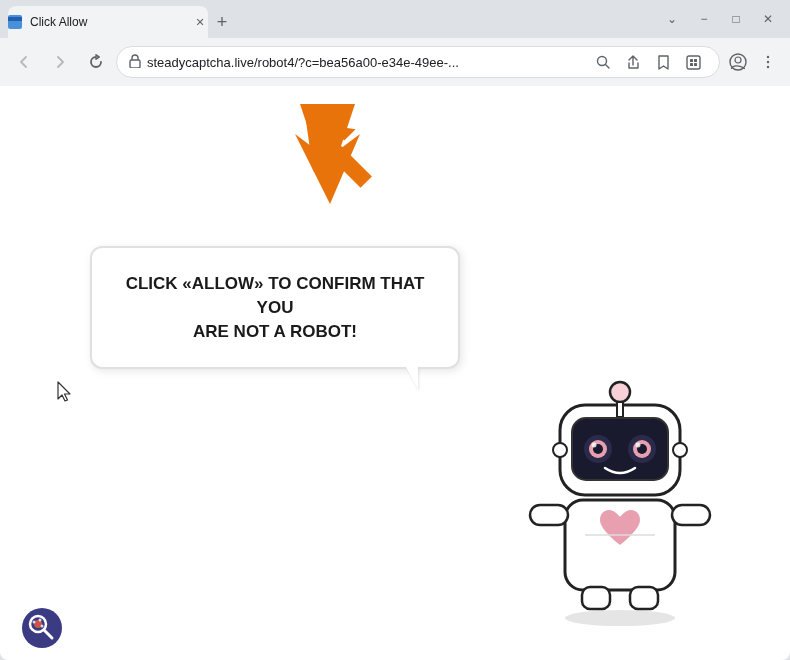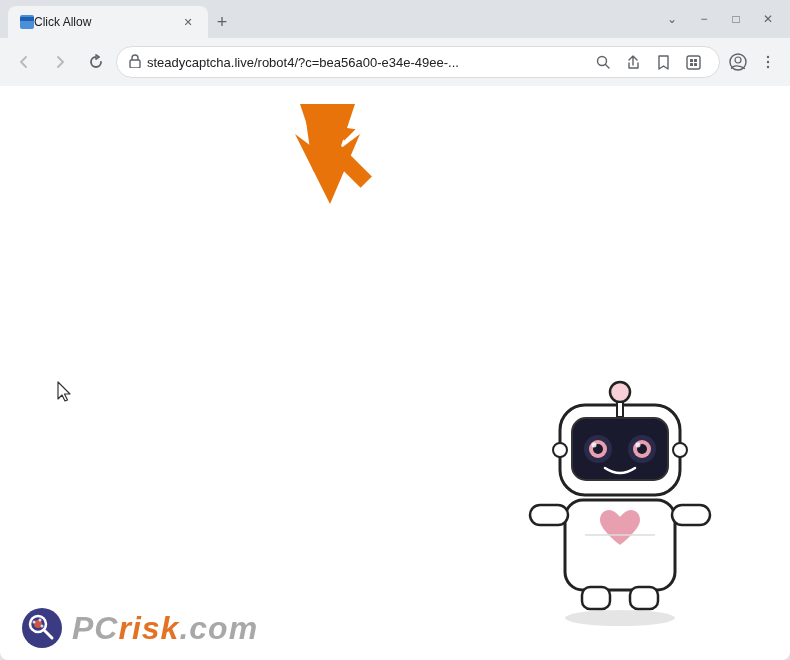--- a/index.html
+++ b/index.html
@@ -38,21 +38,22 @@
       height: 100%;
       flex: 1;
     }
 
     .tab-active {
       background: #f1f3f4;
       border-radius: 8px 8px 0 0;
       height: 32px;
       display: flex;
       align-items: center;
-      padding: 0 12px;
+      padding: 0 0;
+      gap: 8px;
       min-width: 200px;
       max-width: 240px;
       position: relative;
     }
 
     .tab-favicon {
       width: 14px;
       height: 14px;
       background: #4a90d9;
       border-radius: 2px;
@@ -401,20 +402,26 @@
     <svg style="position:absolute; top:15px; left:295px;" width="100" height="120" viewBox="0 0 100 120">
 
       <g transform="rotate(-45, 50, 60)">
 
         <rect x="42" y="30" width="16" height="60" fill="#E8730A"></rect>
 
         <polygon points="20,45 50,5 80,45 64,45 64,45 64,30 36,30 36,45" fill="#E8730A"></polygon>
       </g>
     </svg>
 
+    <div class="speech-bubble">
+      <p class="bubble-text">
+        <span>CLICK «ALLOW» TO CONFIRM THAT YOU</span><br>
+        <span>ARE NOT A ROBOT!</span>
+      </p>
+    </div>
 
     <div class="robot-container">
       <svg width="220" height="280" viewBox="0 0 220 280" xmlns="http://www.w3.org/2000/svg">
 
         <ellipse cx="110" cy="268" rx="55" ry="8" fill="#ccc" opacity="0.5"></ellipse>
 
         <rect x="55" y="150" width="110" height="90" rx="18" fill="white" stroke="#222" stroke-width="3"></rect>
 
         <path d="M110 195 C110 195 90 180 90 170 C90 163 96 158 103 161 C107 163 110 167 110 167 C110 167 113 163 117 161 C124 158 130 163 130 170 C130 180 110 195 110 195Z" fill="#e8a0b0" stroke="none"></path>
 
@@ -466,19 +473,16 @@
         <circle cx="22" cy="22" r="16" fill="#1a1a6e"></circle>
 
         <circle cx="18" cy="18" r="8" fill="none" stroke="white" stroke-width="2.5"></circle>
         <circle cx="18" cy="18" r="4" fill="#c0392b"></circle>
         <line x1="24" y1="24" x2="32" y2="32" stroke="white" stroke-width="3" stroke-linecap="round"></line>
 
         <circle cx="14" cy="16" r="1.5" fill="white" opacity="0.8"></circle>
         <circle cx="20" cy="14" r="1.5" fill="white" opacity="0.8"></circle>
         <circle cx="22" cy="20" r="1.5" fill="white" opacity="0.8"></circle>
       </svg>
-      <div style="font-size:32px; font-weight:700; font-style:italic; color:#9a9a9a; letter-spacing:1px;">
-        PC<span style="color:#e05a00;">risk</span>.com
-      </div>
     </div>
 
   </div>
 </div>
 
 </body></html>

